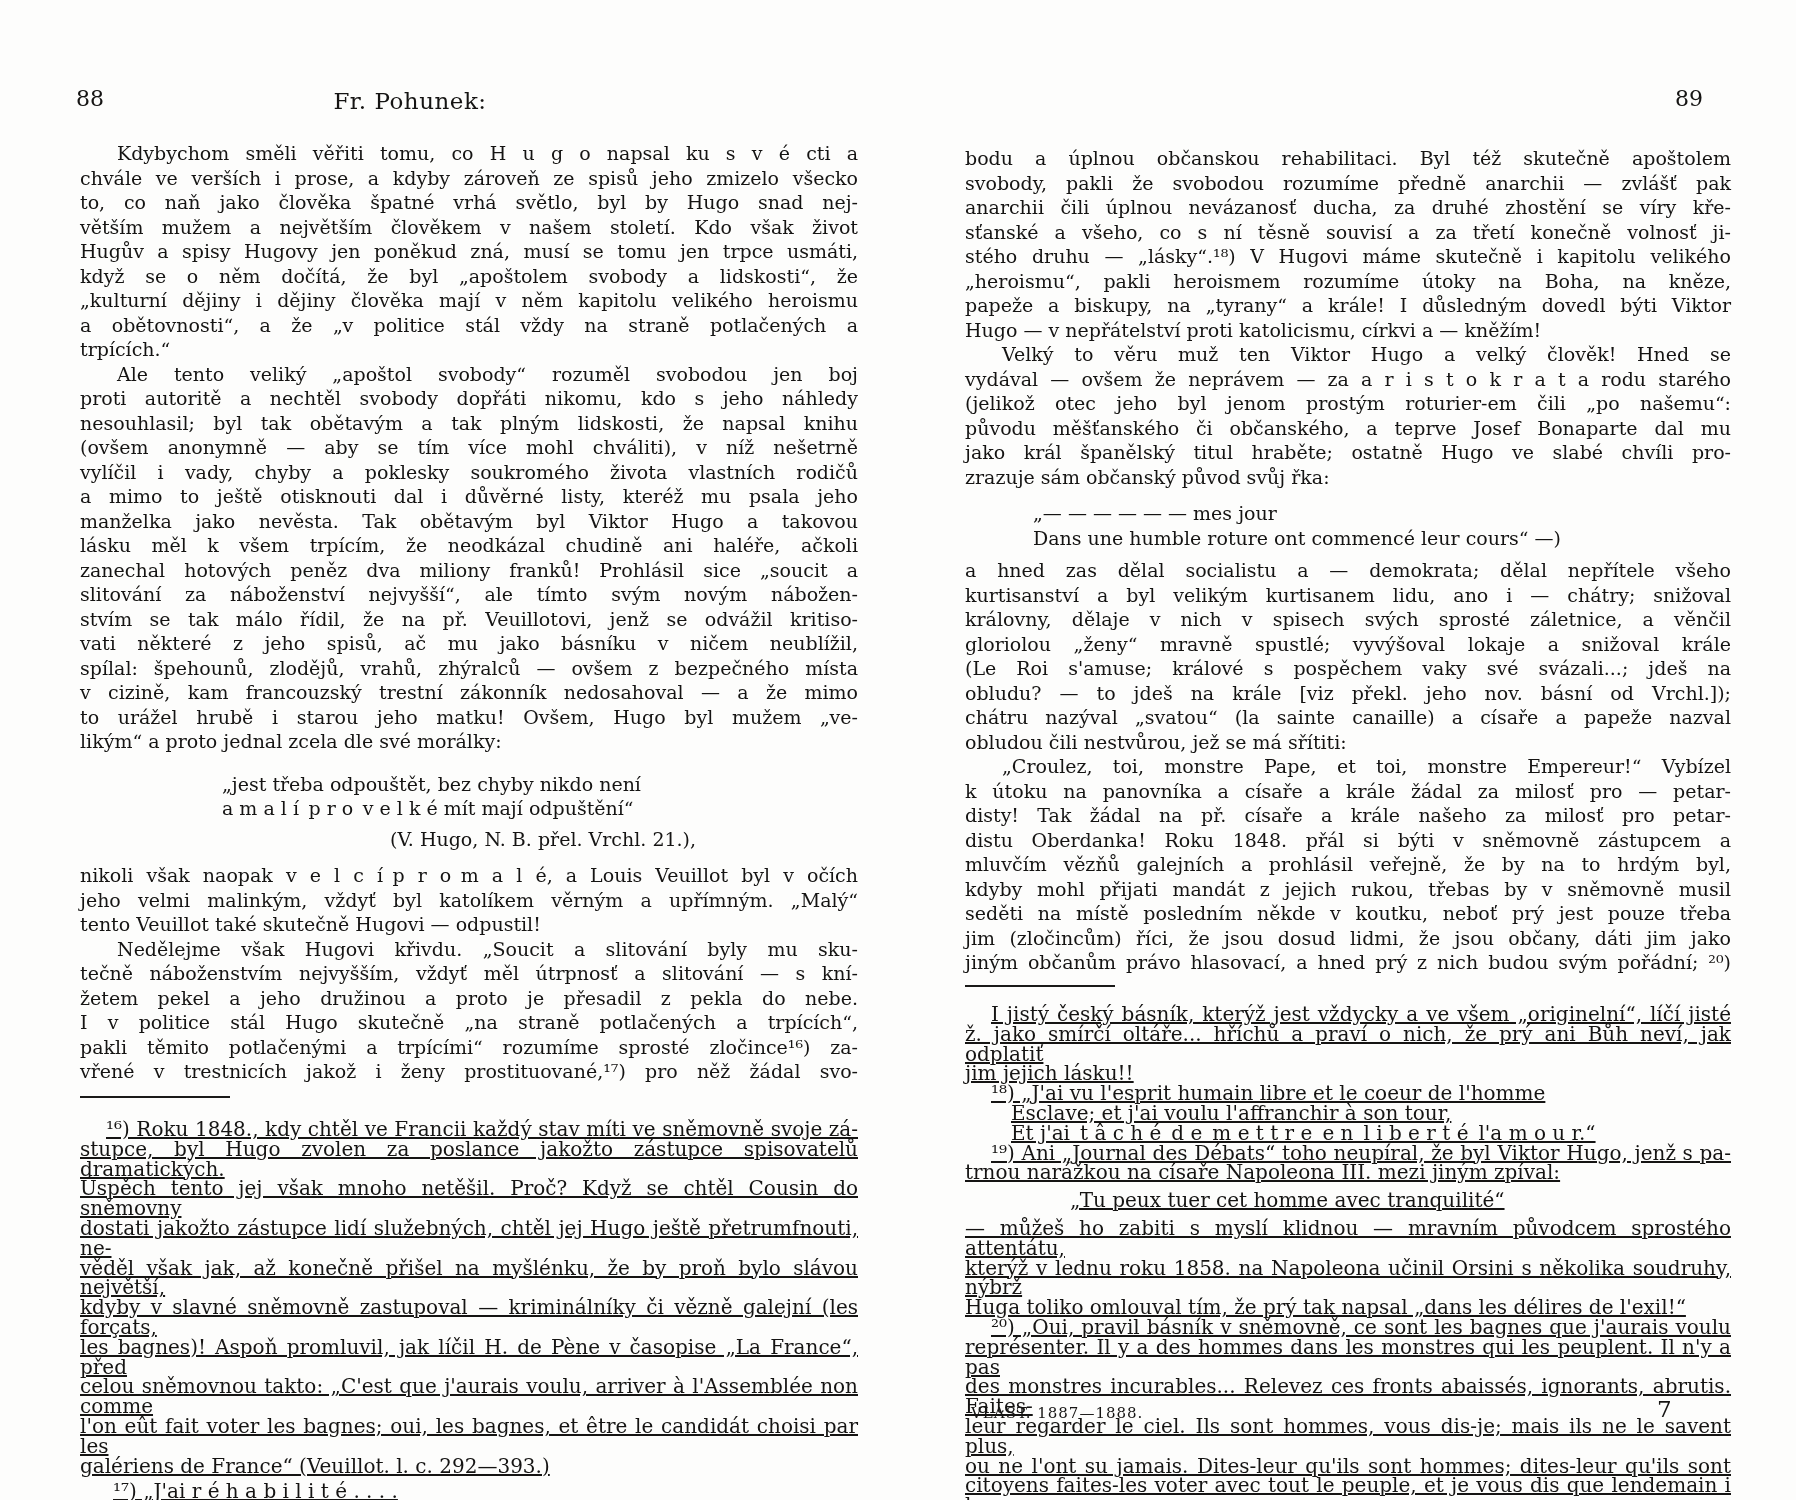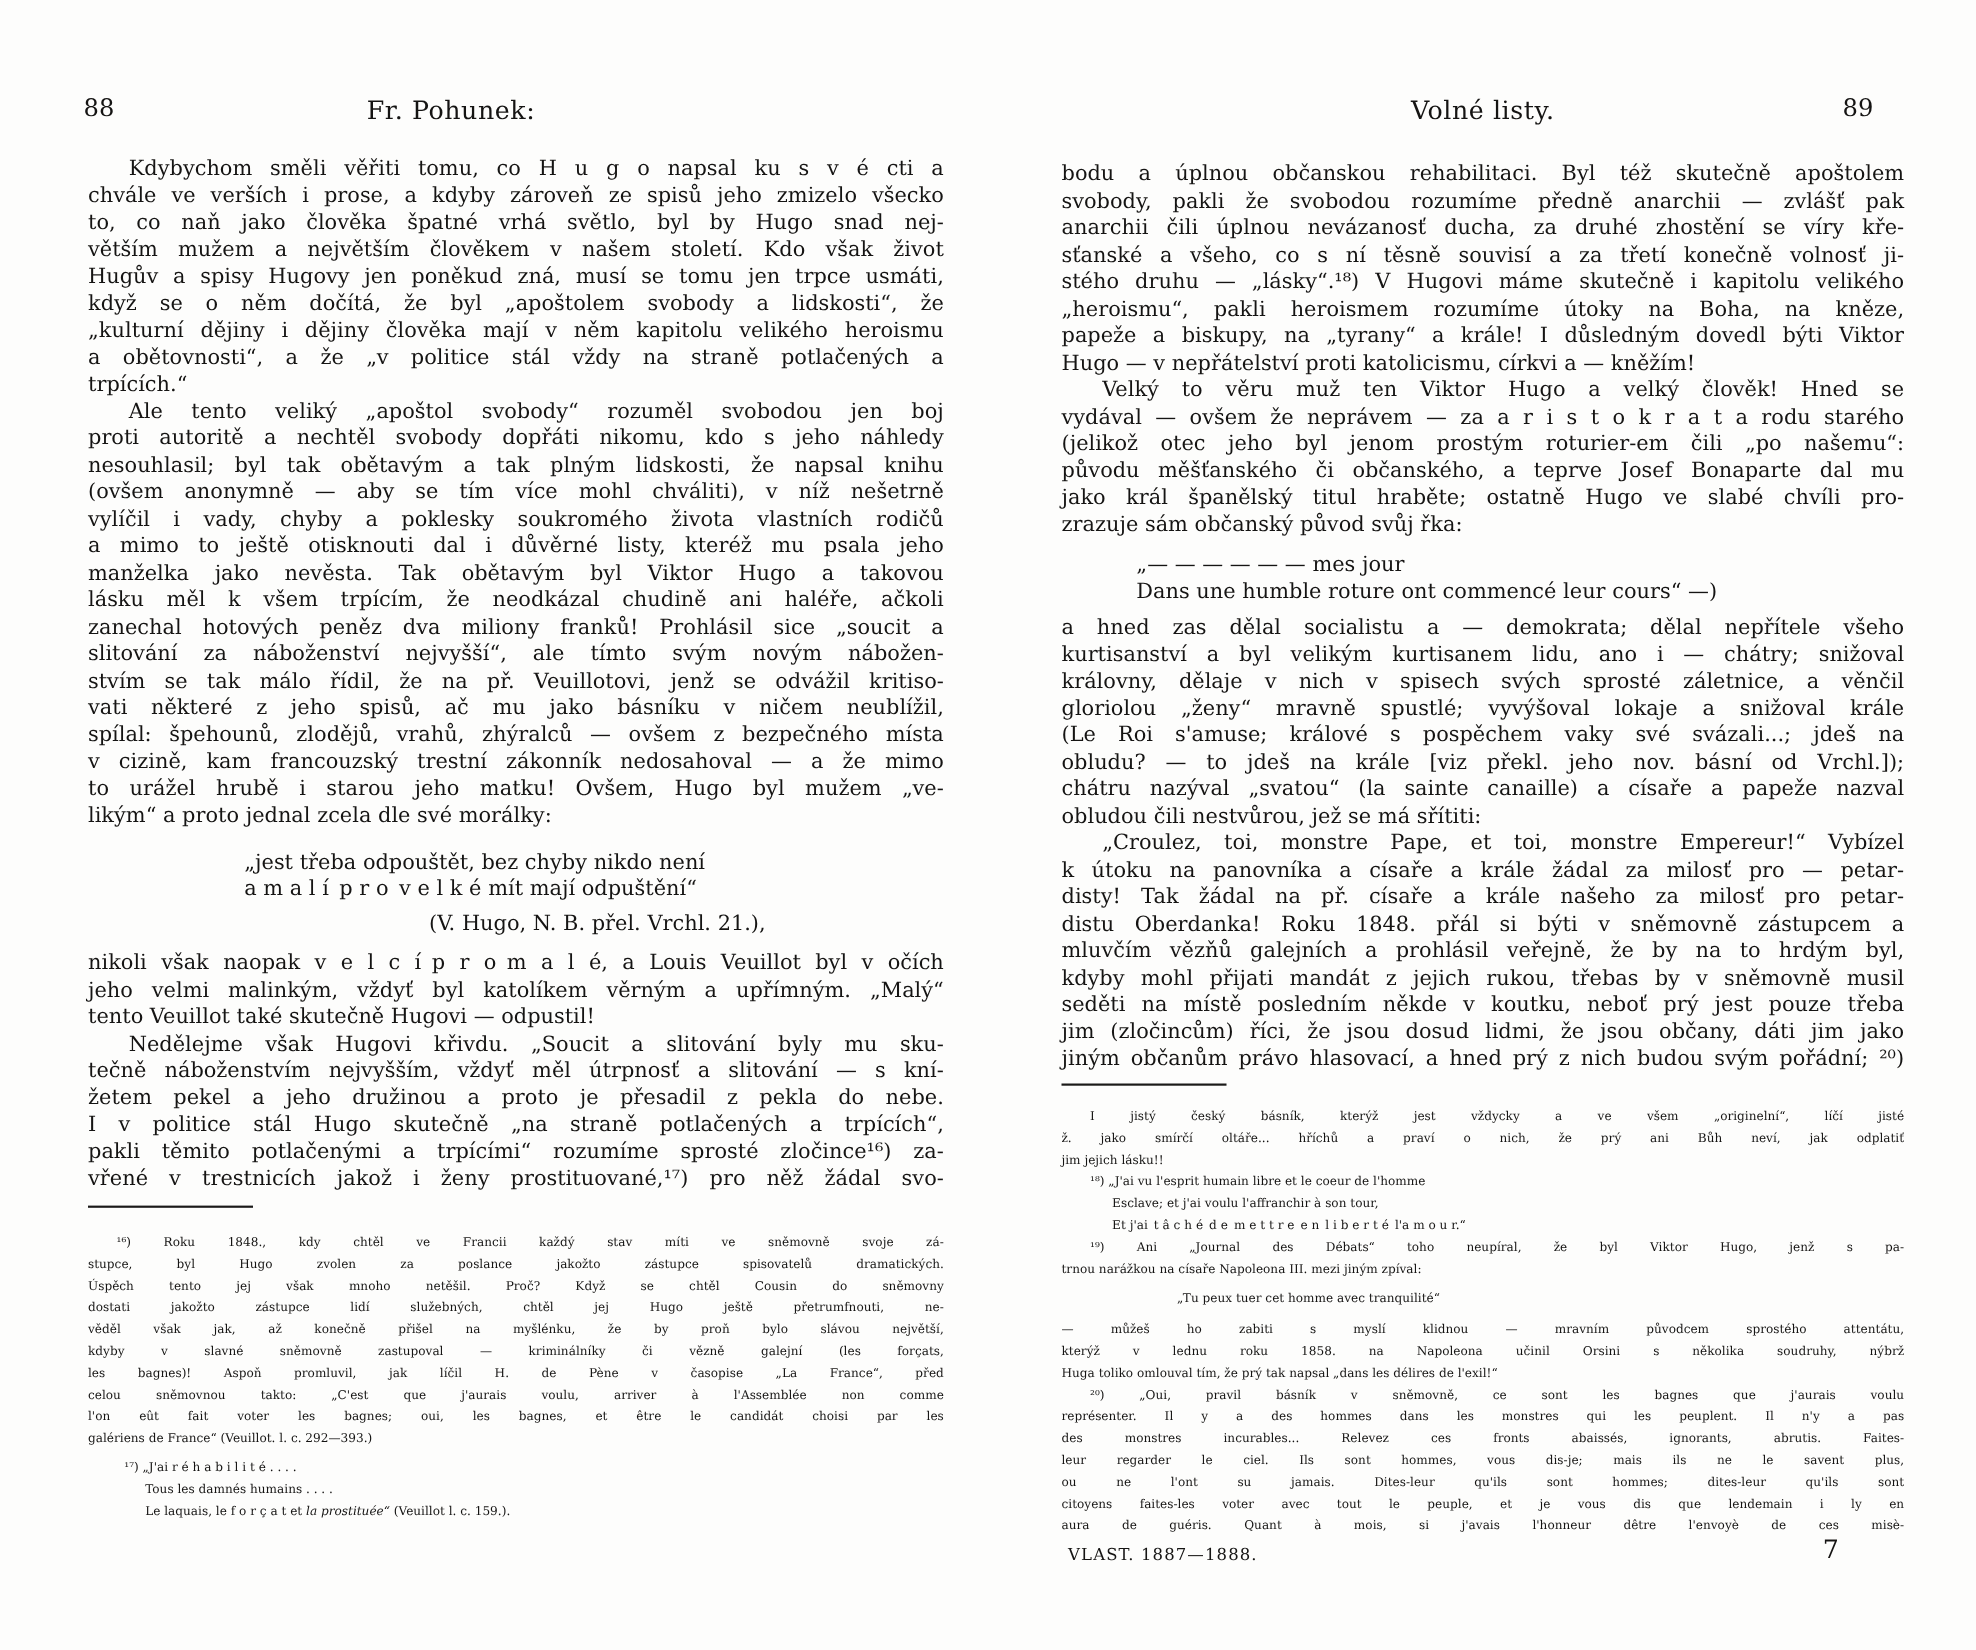--- a/index.html
+++ b/index.html
@@ -35,21 +35,21 @@
   .verse{margin:18px 0 6px 142px;}
   #right-page .verse{margin:12px 0 0 68px;}
   .attribution{margin:6px 0 0 310px;text-align:left;line-height:24.5px;}
   .cont{margin-top:12px;}
   #right-page .cont{margin-top:8px;}
 
   .fnsep{position:absolute;left:0;width:150px;border-top:2px solid #1b1a19;}
   #left-page .fnsep{top:1096px;}
   #right-page .fnsep{top:985px;}
 
-  .fnblock{font-size:11px;line-height:19.8px;}
+  .fnblock{font-size:20px;line-height:19.8px;text-decoration:underline;}
   .footnotes{position:absolute;left:0;right:0;}
   #left-page .footnotes{top:1120px;}
   #right-page .footnotes{top:1005px;}
 
   .fn-verse17{margin-top:6px;padding-left:52px;}
   .fn-verse17 .line:first-child{text-indent:-19px;}
   .fn-verse18{padding-left:46px;}
   .fn-verse18 .line:first-child{text-indent:-20px;}
   .fn-quote{margin:8px 0 8px 105px;}
   .italic{font-style:italic;}
@@ -134,21 +134,20 @@
       <div>
           <div class="line">¹⁷) „J'ai r é h a b i l i t é . . . .</div>
           <div class="line">Tous les damnés humains . . . .</div>
         </div>
       <div class="line lastline"><span>Le laquais, le f o r ç a t et </span><span class="italic">la prostituée“</span><span> (Veuillot l. c. 159.).</span></div>
     </div>
   </div>
 </div>
 
 <div class="page" id="right-page">
-  <div class="runhead">Volné listy.</div>
   <div class="pagenum">89</div>
 
   <div class="bodytext">
     <div class="para">
         <div class="line">bodu a úplnou občanskou rehabilitaci. Byl též skutečně apoštolem</div>
         <div class="line">svobody, pakli že svobodou rozumíme předně anarchii — zvlášť pak</div>
         <div class="line">anarchii čili úplnou nevázanosť ducha, za druhé zhostění se víry kře-</div>
         <div class="line">sťanské a všeho, co s ní těsně souvisí a za třetí konečně volnosť ji-</div>
         <div class="line">stého druhu — „lásky“.¹⁸) V Hugovi máme skutečně i kapitolu velikého</div>
         <div class="line">„heroismu“, pakli heroismem rozumíme útoky na Boha, na kněze,</div>

